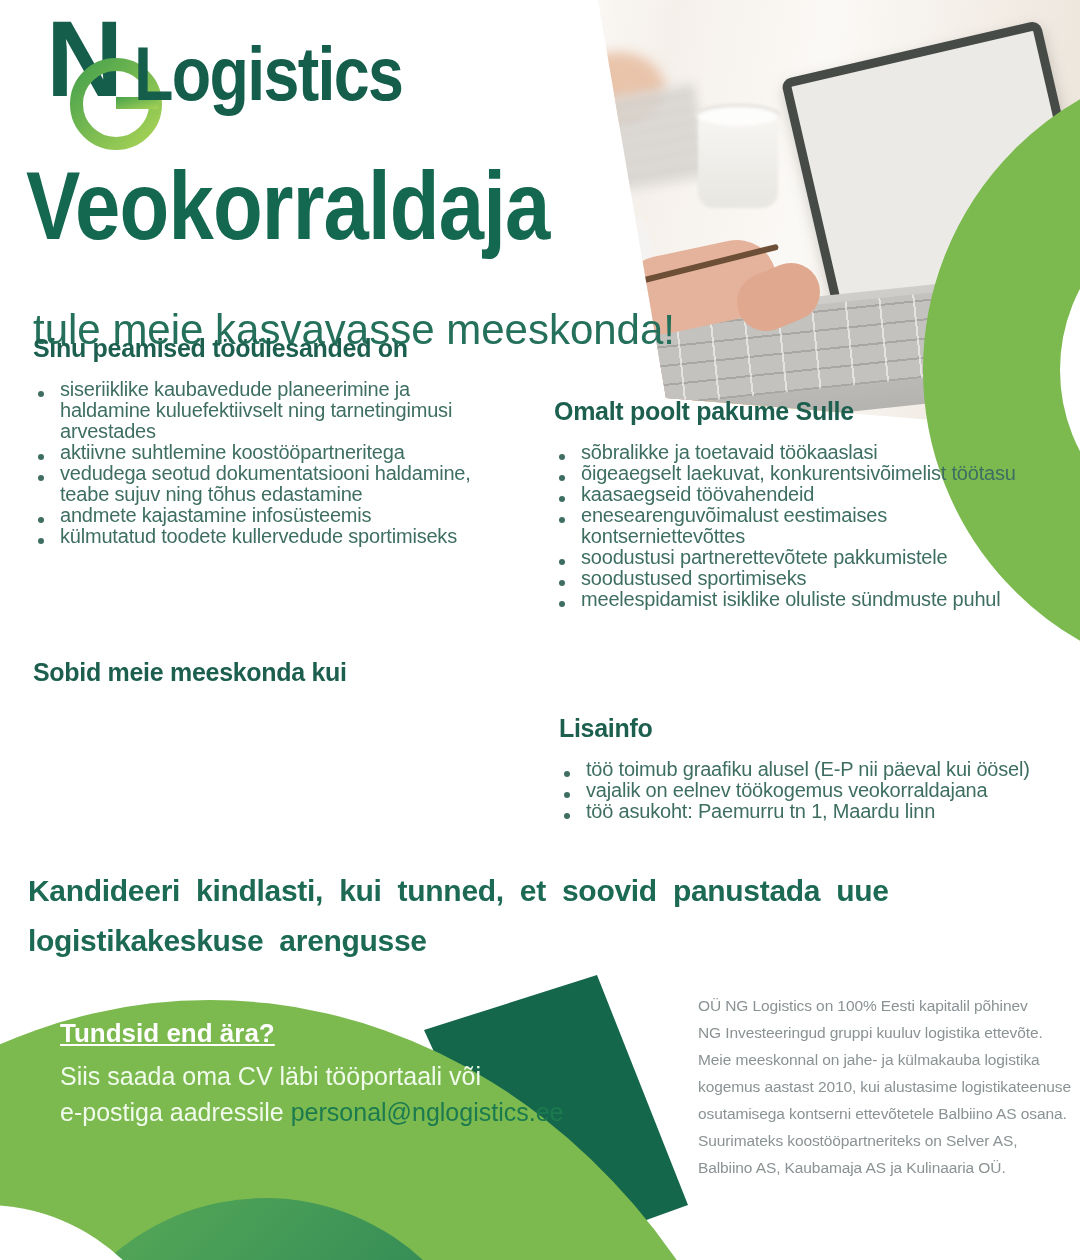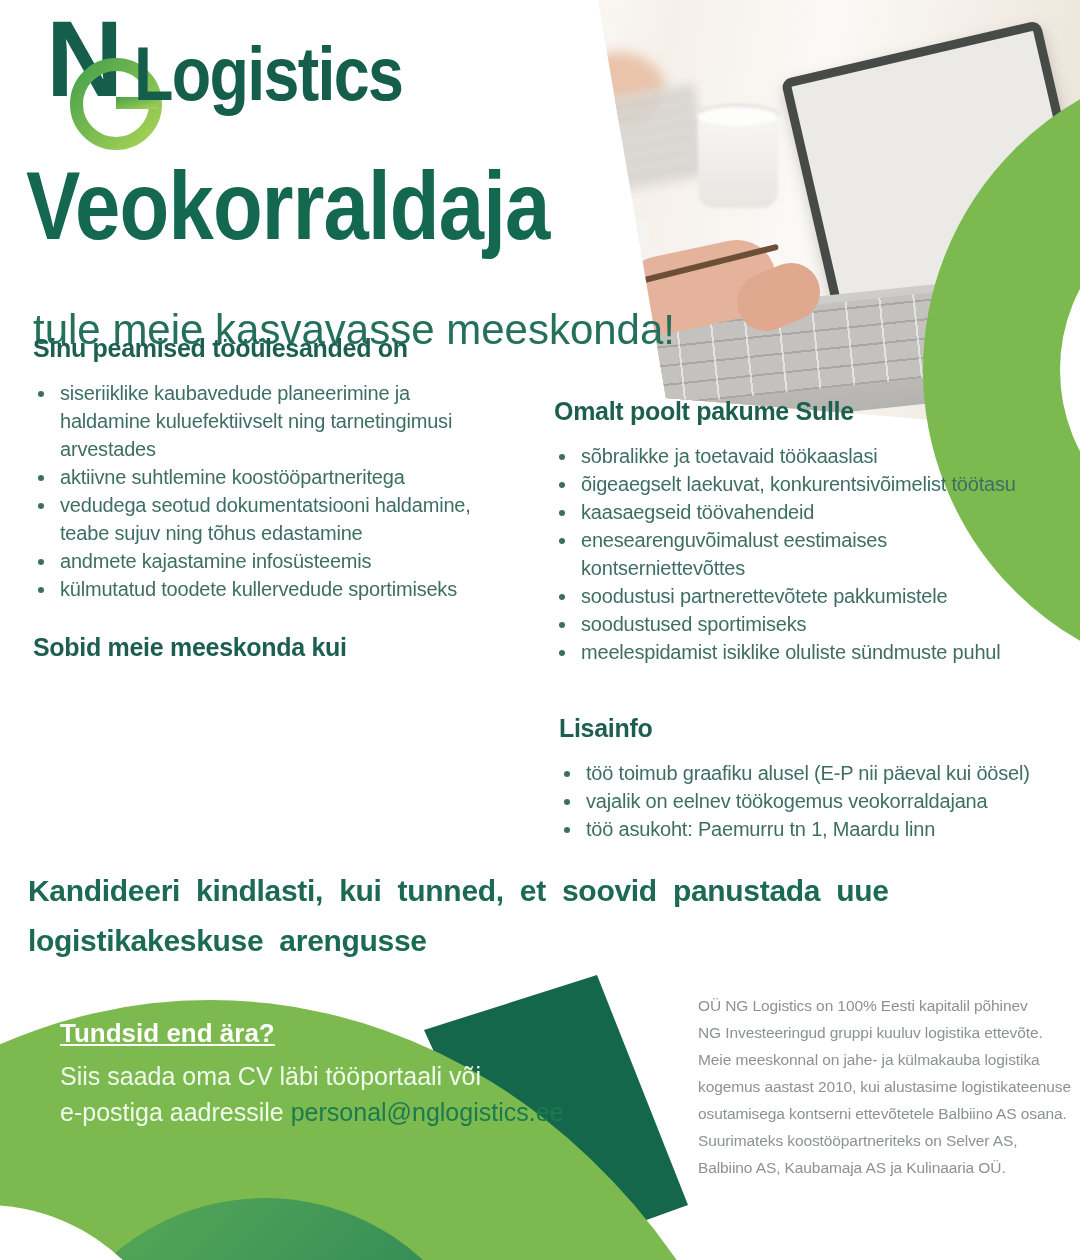--- a/index.html
+++ b/index.html
@@ -57,25 +57,25 @@
 
   
   .title{position:absolute;left:26px;top:155px;z-index:5;font-size:97px;font-weight:bold;color:#14684f;
     line-height:1.05;letter-spacing:-1px;transform:scaleX(.84);transform-origin:left top;white-space:nowrap;}
   .subtitle{position:absolute;left:33px;top:306px;z-index:5;font-size:42px;color:#24705a;white-space:nowrap;}
 
   
   .section{position:absolute;z-index:5;}
   .section h2{margin:0 0 16px 0;font-size:25px;font-weight:bold;color:#1c5f4e;letter-spacing:-.3px;}
   .section ul{list-style:none;margin:0;padding:0;width:520px;}
-  .section li{position:relative;padding-left:27px;font-size:20px;line-height:28px;color:#3e6e62;
+  .section li{position:relative;padding-left:27px;font-size:20px;line-height:21px;color:#3e6e62;
     white-space:pre-line;letter-spacing:-.2px;}
   .section li::before{content:'';position:absolute;left:5px;top:12px;width:6px;height:6px;border-radius:50%;background:currentColor;}
   .sec-tasks{left:33px;top:334px;}
-  .sec-fit{left:33px;top:633px;}
+  .sec-fit{left:33px;top:658px;}
   .sec-offer{left:554px;top:397px;}
   .sec-extra{left:559px;top:714px;}
 
   
   .cta{position:absolute;left:28px;top:866px;width:1015px;z-index:5;
     font-size:30px;font-weight:bold;color:#1c6a53;line-height:50px;
     letter-spacing:-.3px;word-spacing:8px;white-space:pre-line;}
 
   
   .apply{position:absolute;left:60px;top:1018px;z-index:6;color:#f0fbec;}

